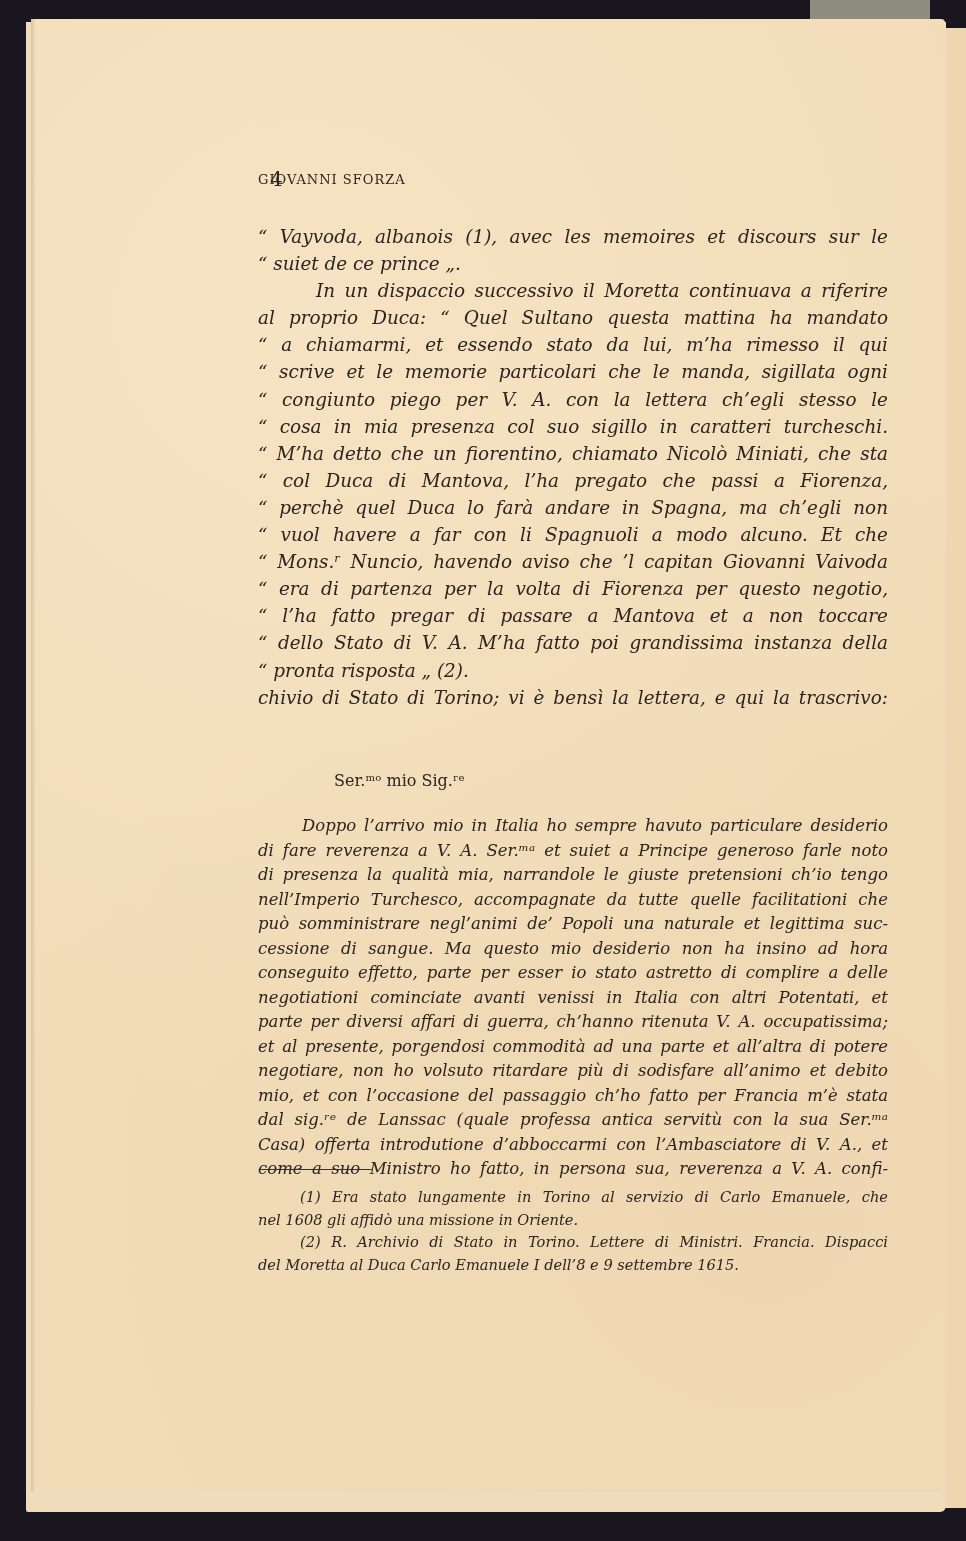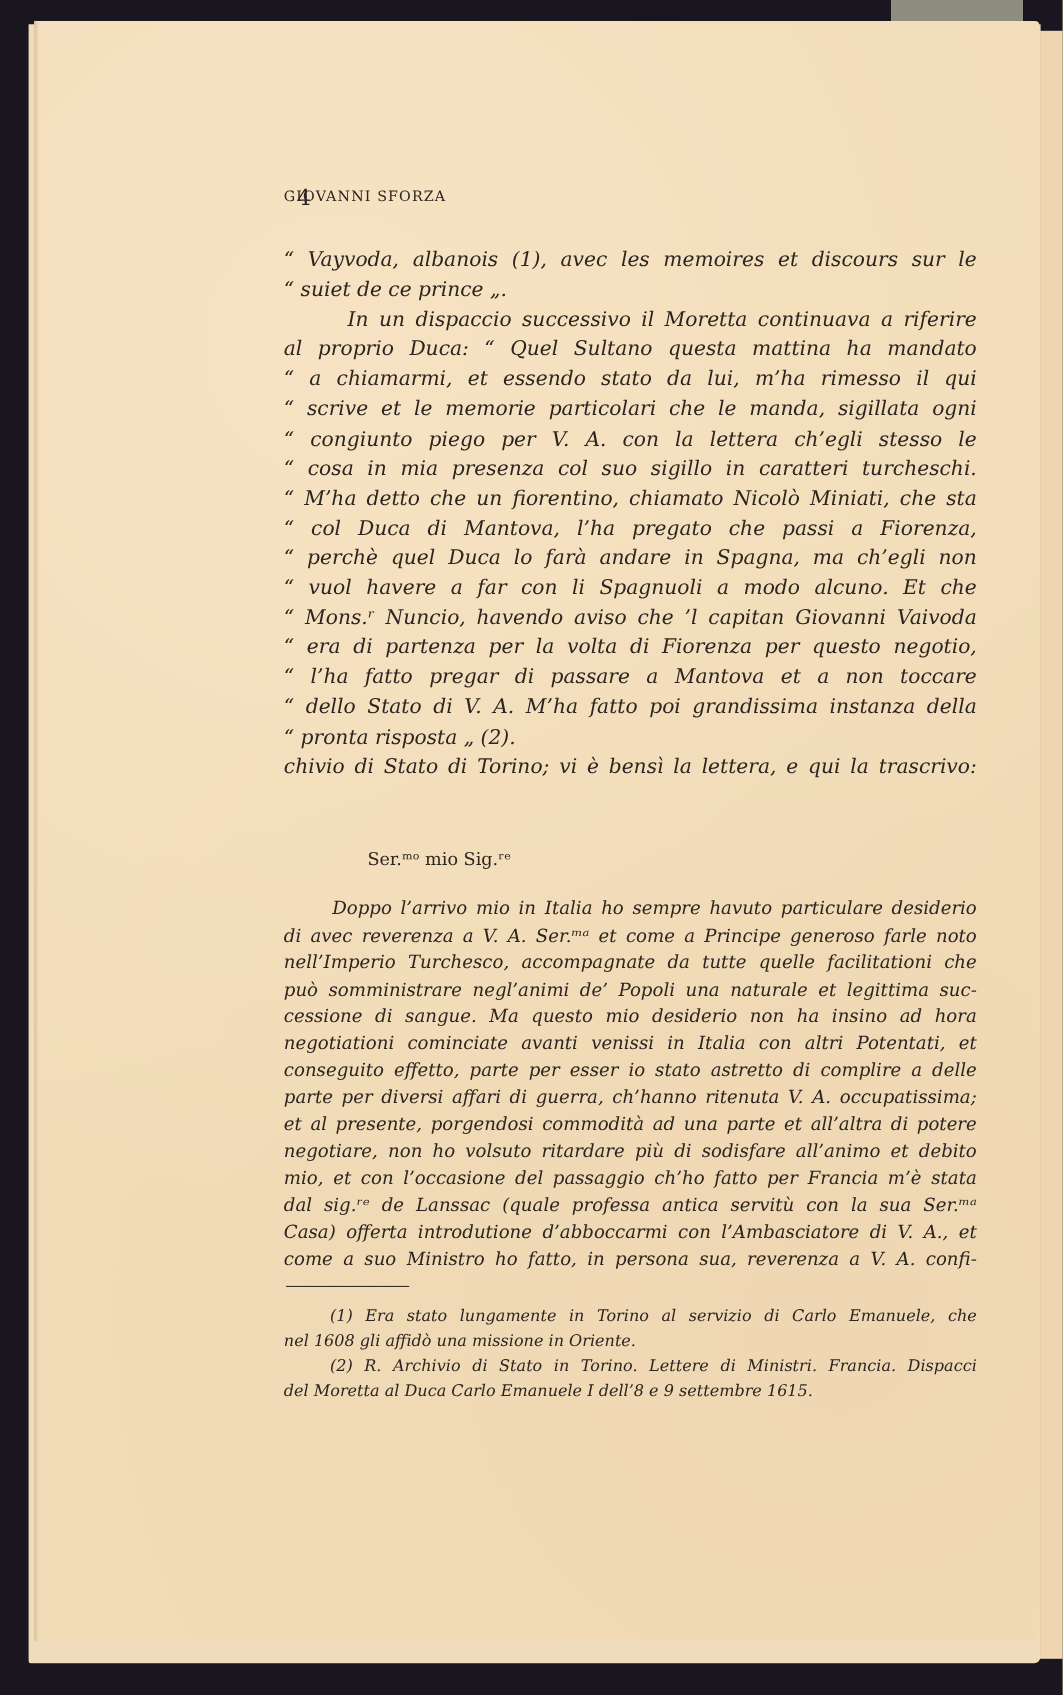--- a/index.html
+++ b/index.html
@@ -178,26 +178,27 @@
       <span class="line">“ l’ha fatto pregar di passare a Mantova et a non toccare</span>
       <span class="line">“ dello Stato di V. A. M’ha fatto poi grandissima instanza della</span>
       <span class="line last">“ pronta risposta „ (2).</span>
       <span class="line">chivio di Stato di Torino; vi è bensì la lettera, e qui la trascrivo:</span>
     </div>
 
     <div class="salutation">Ser.ᵐᵒ mio Sig.ʳᵉ</div>
 
     <div class="letter-text">
       <span class="line indent">Doppo l’arrivo mio in Italia ho sempre havuto particulare desiderio</span>
-      <span class="line">di avec reverenza a V. A. Ser.ᵐᵃ et come a Principe generoso farle noto</span>
+      <span class="line">di fare reverenza a V. A. Ser.ᵐᵃ et suiet a Principe generoso farle noto</span>
+      <span class="line">di presenza la qualità mia, narrandole le giuste pretensioni ch’io tengo</span>
       <span class="line">nell’Imperio Turchesco, accompagnate da tutte quelle facilitationi che</span>
       <span class="line">può somministrare negl’animi de’ Popoli una naturale et legittima suc-</span>
       <span class="line">cessione di sangue. Ma questo mio desiderio non ha insino ad hora</span>
+      <span class="line">conseguito effetto, parte per esser io stato astretto di complire a delle</span>
       <span class="line">negotiationi cominciate avanti venissi in Italia con altri Potentati, et</span>
-      <span class="line">conseguito effetto, parte per esser io stato astretto di complire a delle</span>
       <span class="line">parte per diversi affari di guerra, ch’hanno ritenuta V. A. occupatissima;</span>
       <span class="line">et al presente, porgendosi commodità ad una parte et all’altra di potere</span>
       <span class="line">negotiare, non ho volsuto ritardare più di sodisfare all’animo et debito</span>
       <span class="line">mio, et con l’occasione del passaggio ch’ho fatto per Francia m’è stata</span>
       <span class="line">dal sig.ʳᵉ de Lanssac (quale professa antica servitù con la sua Ser.ᵐᵃ</span>
       <span class="line">Casa) offerta introdutione d’abboccarmi con l’Ambasciatore di V. A., et</span>
       <span class="line">come a suo Ministro ho fatto, in persona sua, reverenza a V. A. confi-</span>
     </div>
 
     <div class="footnote-rule"></div>

